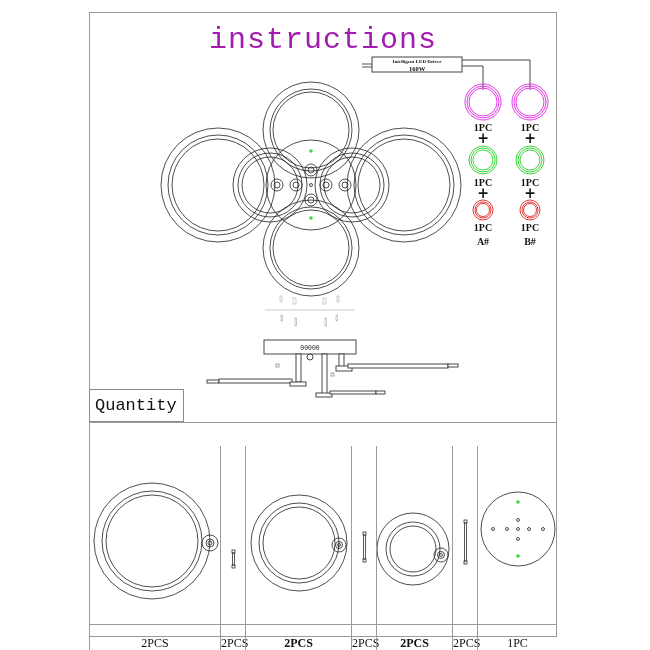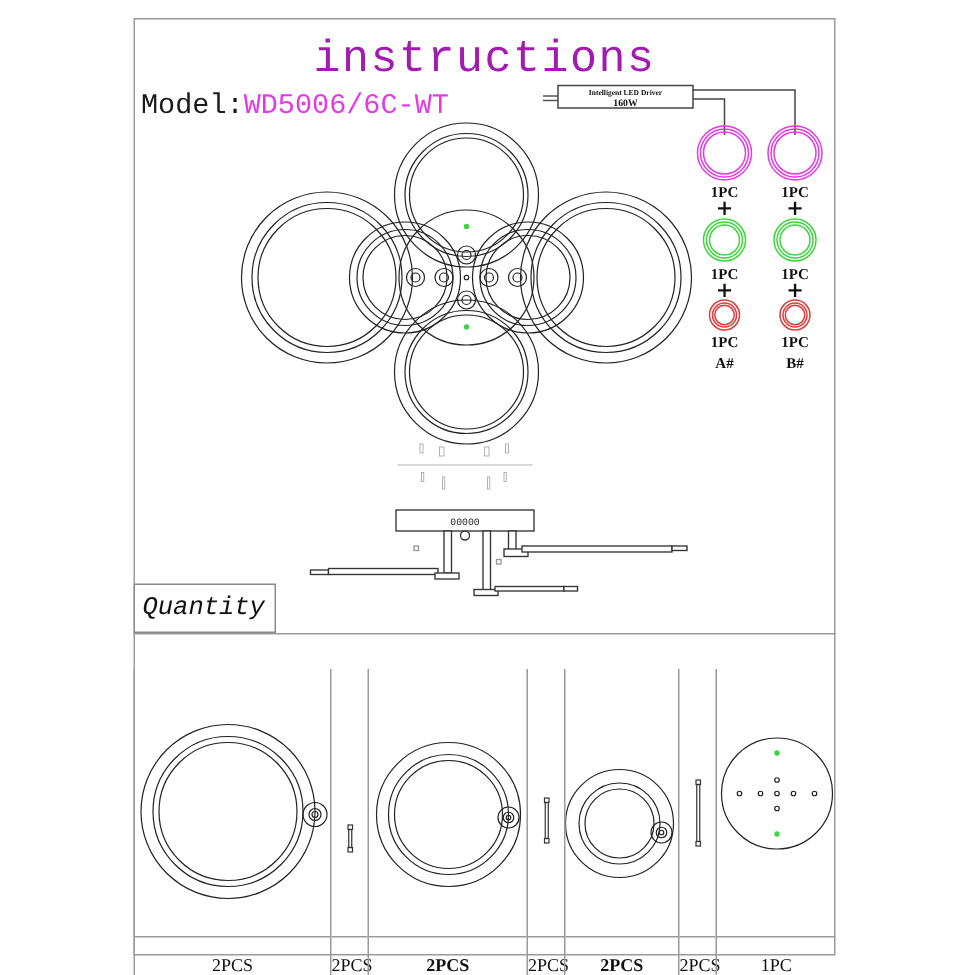--- a/index.html
+++ b/index.html
@@ -2,38 +2,35 @@
 <html><head>
 <meta charset="utf-8">
 <style>
   html, body { margin:0; padding:0; background:#ffffff; }
   body { width:650px; height:650px; position:relative; overflow:hidden; font-family:"DejaVu Serif", serif; }
   .sheet { position:absolute; left:89px; top:12px; width:468px; height:625px; border:1px solid #9a9a9a; box-sizing:border-box; }
   .title { position:absolute; left:0; top:10px; width:100%; text-align:center; font-family:"Liberation Mono","DejaVu Sans Mono",monospace; font-size:30px; color:#a21caf; letter-spacing:1px; }
   .model { position:absolute; left:4px; top:46px; font-family:"Liberation Mono","DejaVu Sans Mono",monospace; font-size:19px; color:#1a1a1a; }
   .model .code { color:#e23be6; }
   svg.draw { position:absolute; left:0; top:0; }
-  .qty-label { position:absolute; left:89px; top:389px; width:95px; height:33px; border:1px solid #8a8a8a; box-sizing:border-box; font-family:"Liberation Mono","DejaVu Sans Mono",monospace; font-size:17px; line-height:31px; padding-left:5px; color:#111; background:#fff;font-style:italic; }
+  .qty-label { position:absolute; left:89px; top:389px; width:95px; height:33px; border:1px solid #8a8a8a; box-sizing:border-box; font-family:"Liberation Mono","DejaVu Sans Mono",monospace; font-size:17px; line-height:31px; padding-left:5px; color:#111; background:#fff; }
   .qtable { position:absolute; left:89px; top:422px; width:468px; height:215px; }
   .qcell { position:absolute; top:0; height:215px; border-left:1px solid #9a9a9a; box-sizing:border-box;margin-top:24px; }
   .qcell:first-child { border-left:none; }
   .qcount { position:absolute; left:0; bottom:0; width:100%; height:37px; border-top:1px solid #9a9a9a; box-sizing:border-box; text-align:center; line-height:37px; font-family:"Liberation Serif","DejaVu Serif",serif; font-size:12px; color:#111; }
   .qcount.bold { font-weight:bold; }
   .qtop { position:absolute; left:0; top:0; width:468px; border-top:1px solid #9a9a9a; }
   .drv-label { font-family:"Liberation Serif","DejaVu Serif",serif; font-weight:bold; }
   .pc { font-family:"Liberation Serif","DejaVu Serif",serif; font-size:10px; font-weight:bold; fill:#111; }
 </style>
 </head>
 <body>
 
 <div class="sheet">
   <div class="title">instructions</div>
-  <div class="model">
-    <span>Model:</span><span class="code">WD5006/6C-WT</span>
-  </div>
 </div>
 
 <svg class="draw" width="650" height="650" viewBox="0 0 650 650">
 
   <g>
     <line x1="362" y1="64" x2="372" y2="64" stroke="#555" stroke-width="1"></line>
     <line x1="362" y1="67" x2="372" y2="67" stroke="#555" stroke-width="1"></line>
     <rect x="372" y="57" width="90" height="15" fill="#fff" stroke="#444" stroke-width="1"></rect>
     <text class="drv-label" x="417" y="63" font-size="5" text-anchor="middle" fill="#111">Intelligent LED Driver</text>
     <text class="drv-label" x="417" y="70.5" font-size="6.5" text-anchor="middle" fill="#111">160W</text>

